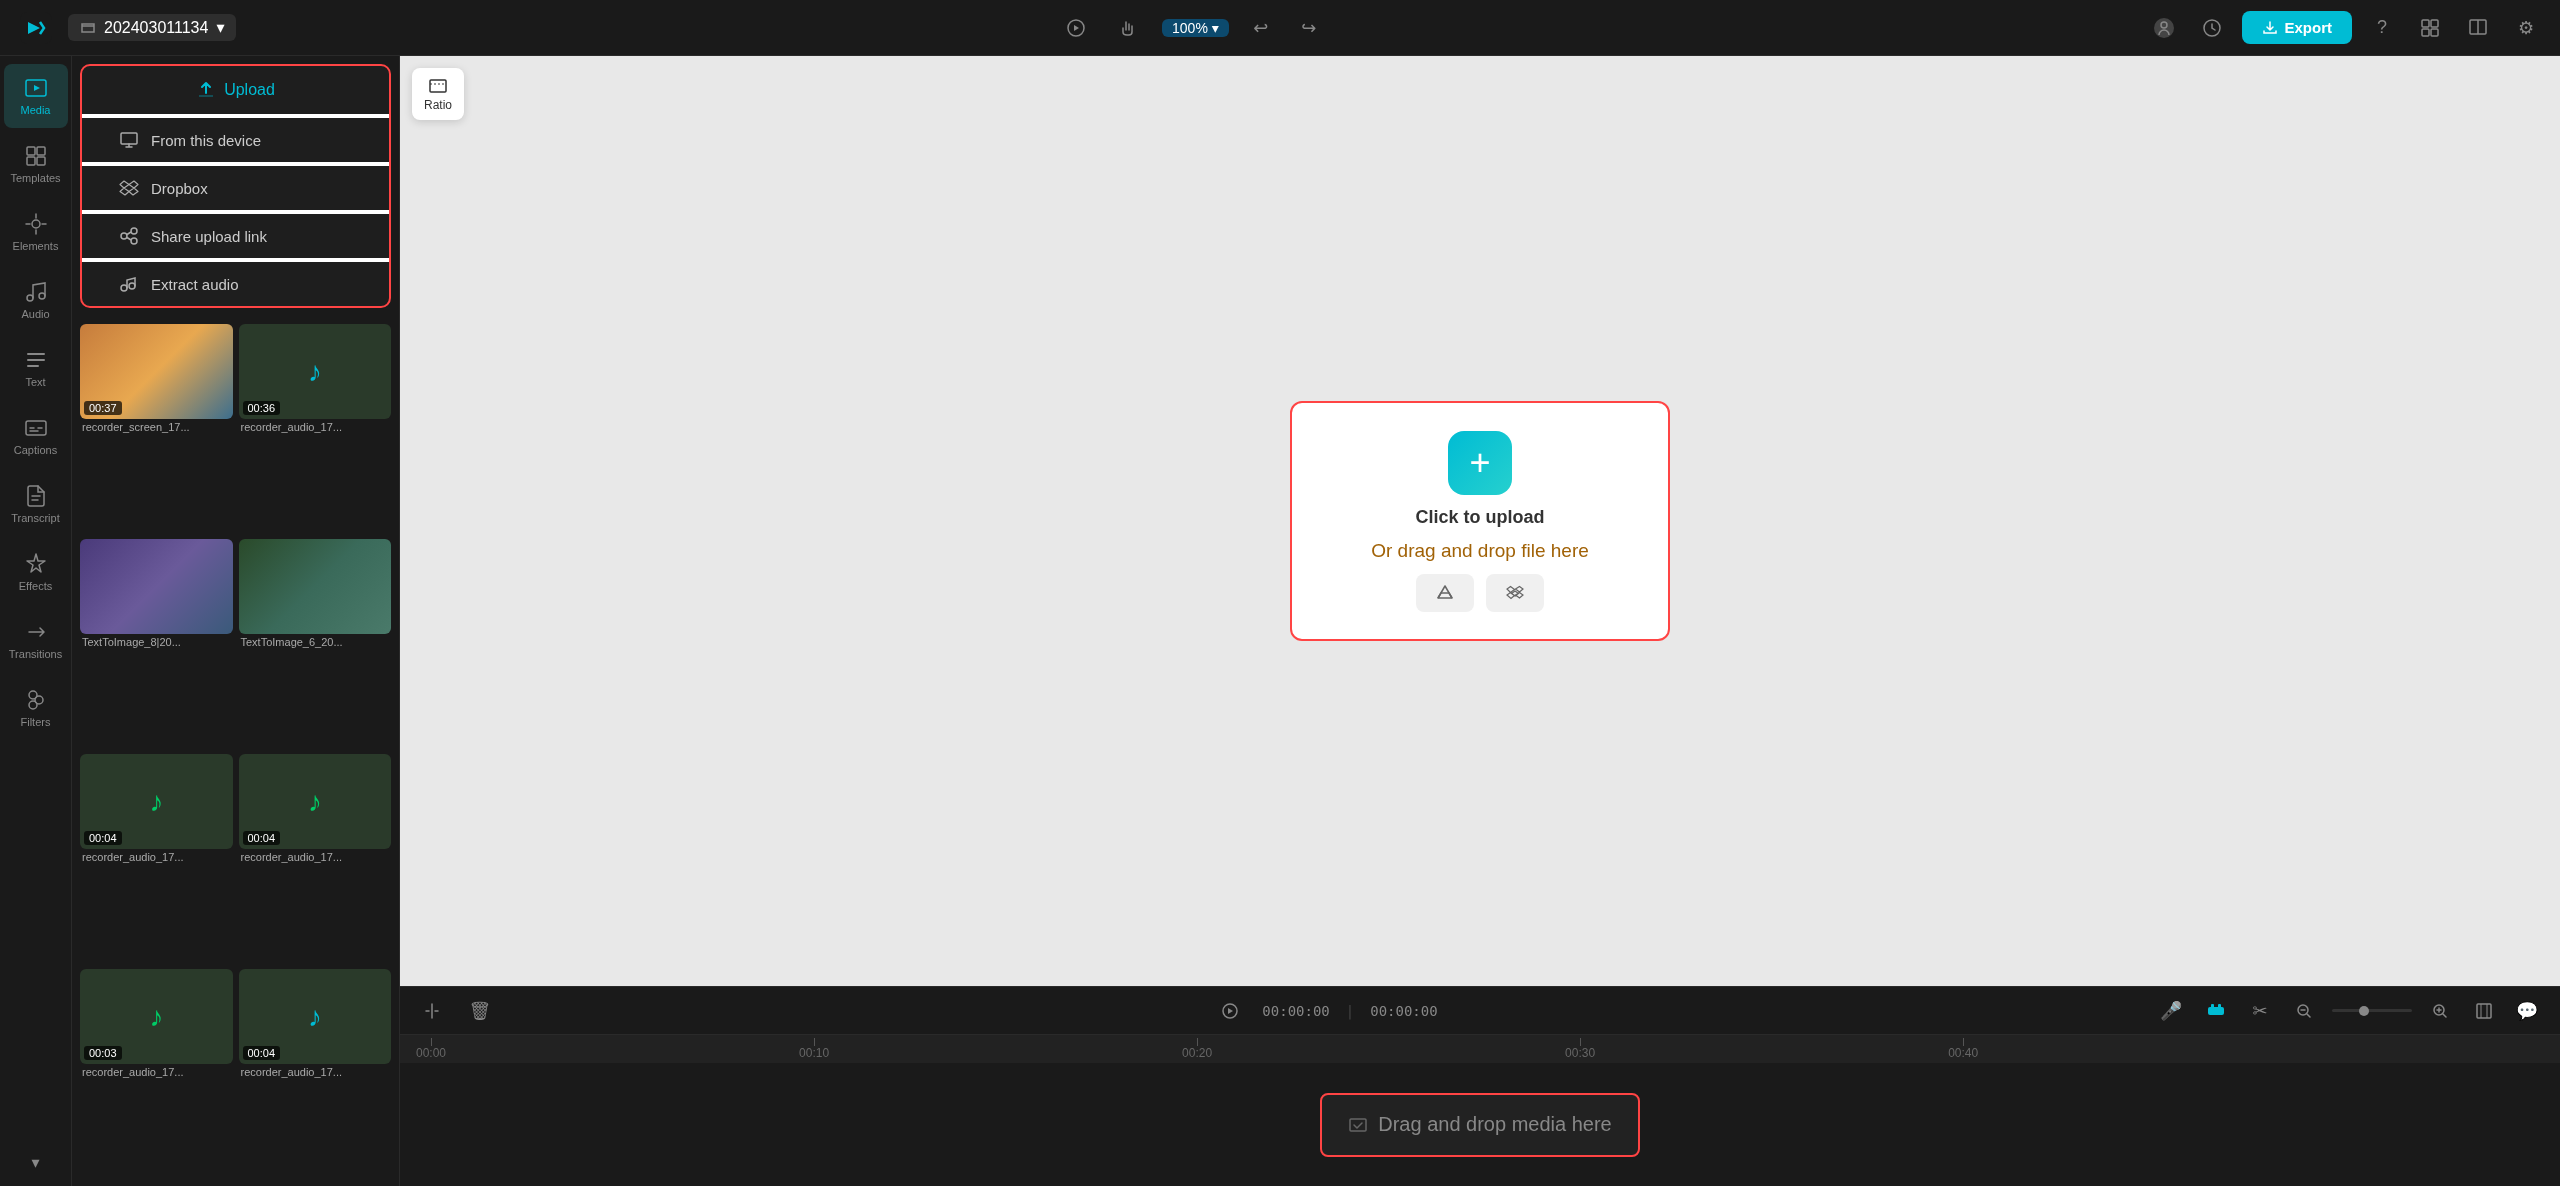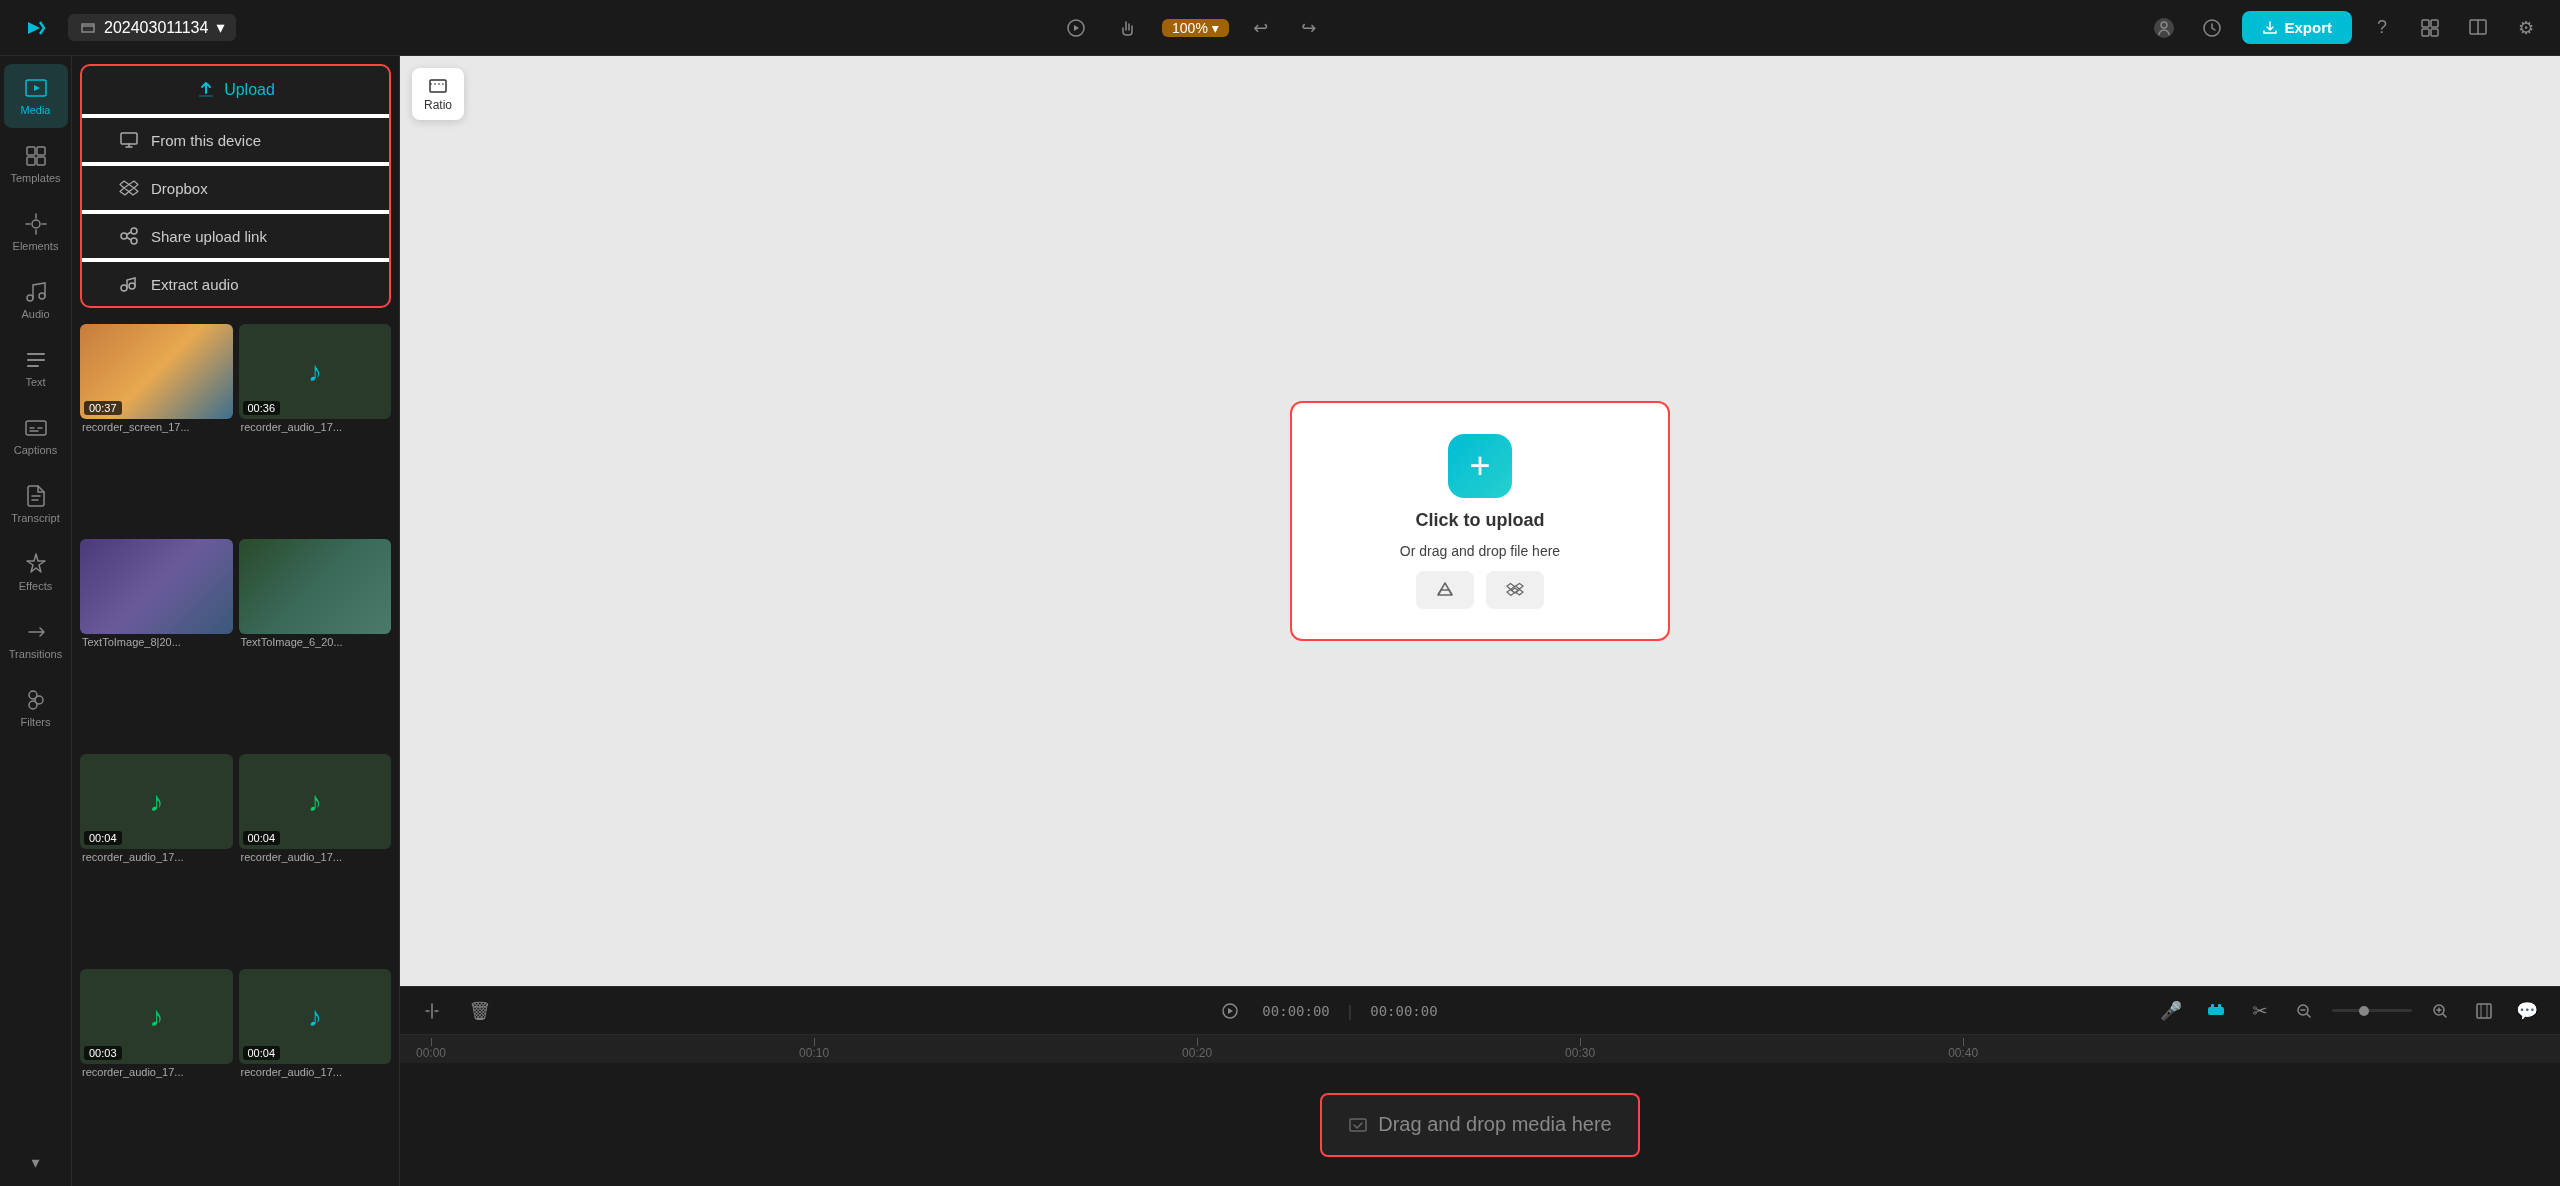--- a/index.html
+++ b/index.html
@@ -31,21 +31,21 @@
     .topbar-play-btn {
       width: 36px; height: 36px; border-radius: 50%; border: none;
       background: transparent; cursor: pointer; display: flex; align-items: center; justify-content: center; color: #888;
       font-size: 18px;
     }
     .topbar-hand-btn {
       width: 36px; height: 36px; border-radius: 50%; border: none;
       background: transparent; cursor: pointer; display: flex; align-items: center; justify-content: center; color: #888;
     }
     .topbar-zoom {
-      background: #a16207; border: none; color: #fff; padding: 1px 10px; border-radius: 6px; cursor: pointer; font-size: 14px; display: flex; align-items: center; gap: 4px;
+      background: #0c4a6e; border: none; color: #fff; padding: 1px 10px; border-radius: 6px; cursor: pointer; font-size: 14px; display: flex; align-items: center; gap: 4px;
     }
     .topbar-undo, .topbar-redo {
       background: transparent; border: none; color: #888; cursor: pointer; font-size: 18px; width: 32px; height: 32px; display: flex; align-items: center; justify-content: center;
     }
     .topbar-right { display: flex; align-items: center; gap: 12px; }
     .export-btn {
       background: #00bcd4; border: none; color: #fff; padding: 8px 20px; border-radius: 8px; cursor: pointer; font-size: 15px; font-weight: 600; display: flex; align-items: center; gap: 6px;
     }
     .topbar-icon-btn {
       background: transparent; border: none; color: #888; cursor: pointer; font-size: 18px; width: 36px; height: 36px; display: flex; align-items: center; justify-content: center;
@@ -516,21 +516,21 @@
             <rect x="2" y="4" width="16" height="12" rx="1" stroke="#333" stroke-width="1.5"></rect>
             <path d="M2 8h16" stroke="#333" stroke-width="1" stroke-dasharray="2 2"></path>
           </svg>
         <span style="font-size: 12px; color: #333;">Ratio</span>
       </button>
 
       <div class="upload-area-container">
         <div class="upload-area">
           <button class="upload-plus-btn">+</button>
           <div style="font-size: 18px; font-weight: 600; color: #333;">Click to upload</div>
-          <div style="font-size: 14px; color: #404040;">Or drag and drop file here</div>
+          <div style="font-size: 19px; color: #a16207;">Or drag and drop file here</div>
           <div class="upload-cloud-btns">
             <button class="upload-cloud-btn">
               <svg width="18" height="18" viewBox="0 0 18 18" fill="none">
                   <path d="M9 2l7 12H2L9 2z" stroke="#666" stroke-width="1.5" stroke-linejoin="round"></path>
                   <path d="M2 14l3-5h8l3 5" stroke="#666" stroke-width="1.5"></path>
                 </svg>
             </button>
             <button class="upload-cloud-btn">
               <svg width="18" height="18" viewBox="0 0 18 18" fill="none">
                   <path d="M4.5 2.5l4 3-4 3L1 5l3.5-2.5zM13.5 2.5L17 5l-3.5 3-4-3 4-2.5zM4.5 8.5l4 3-3.5 3L1 11l3.5-2.5zM13.5 8.5L17 11l-3.5 3-4-3 4-2.5zM9 12l-3.5-2.5 3.5-2.5 3.5 2.5L9 12z" stroke="#666" stroke-width="1.2"></path>

